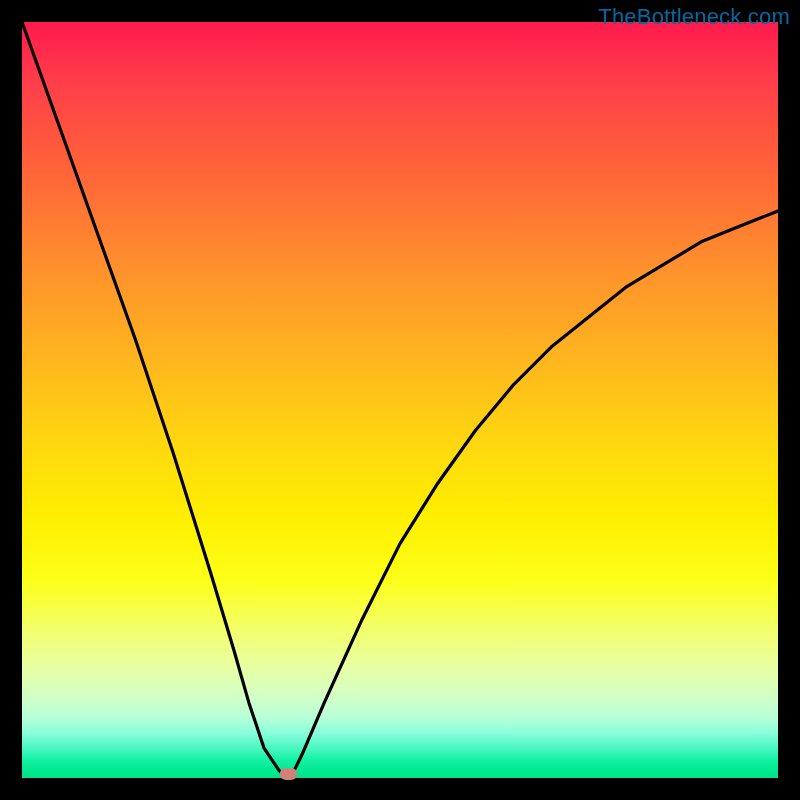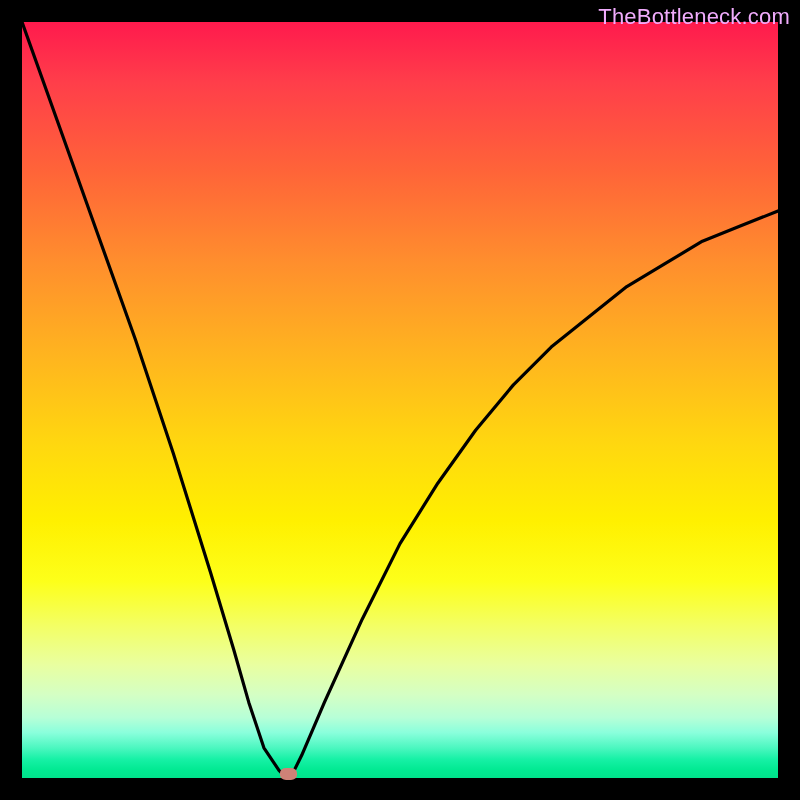--- a/index.html
+++ b/index.html
@@ -34,21 +34,21 @@
       #4cf7c0 96%,
       #17f1a6 97.5%,
       #00e991 99%,
       #00e28b 100%
     );
   }
   .watermark {
     position: absolute;
     top: 4px;
     right: 10px;
-    color: #f0abfc;
+    color: #0369a1;
     font-size: 22px;
     letter-spacing: 0.2px;
     user-select: none;
   }
   svg.curve {
     position: absolute;
     left: 0;
     top: 0;
     width: 756px;
     height: 756px;

